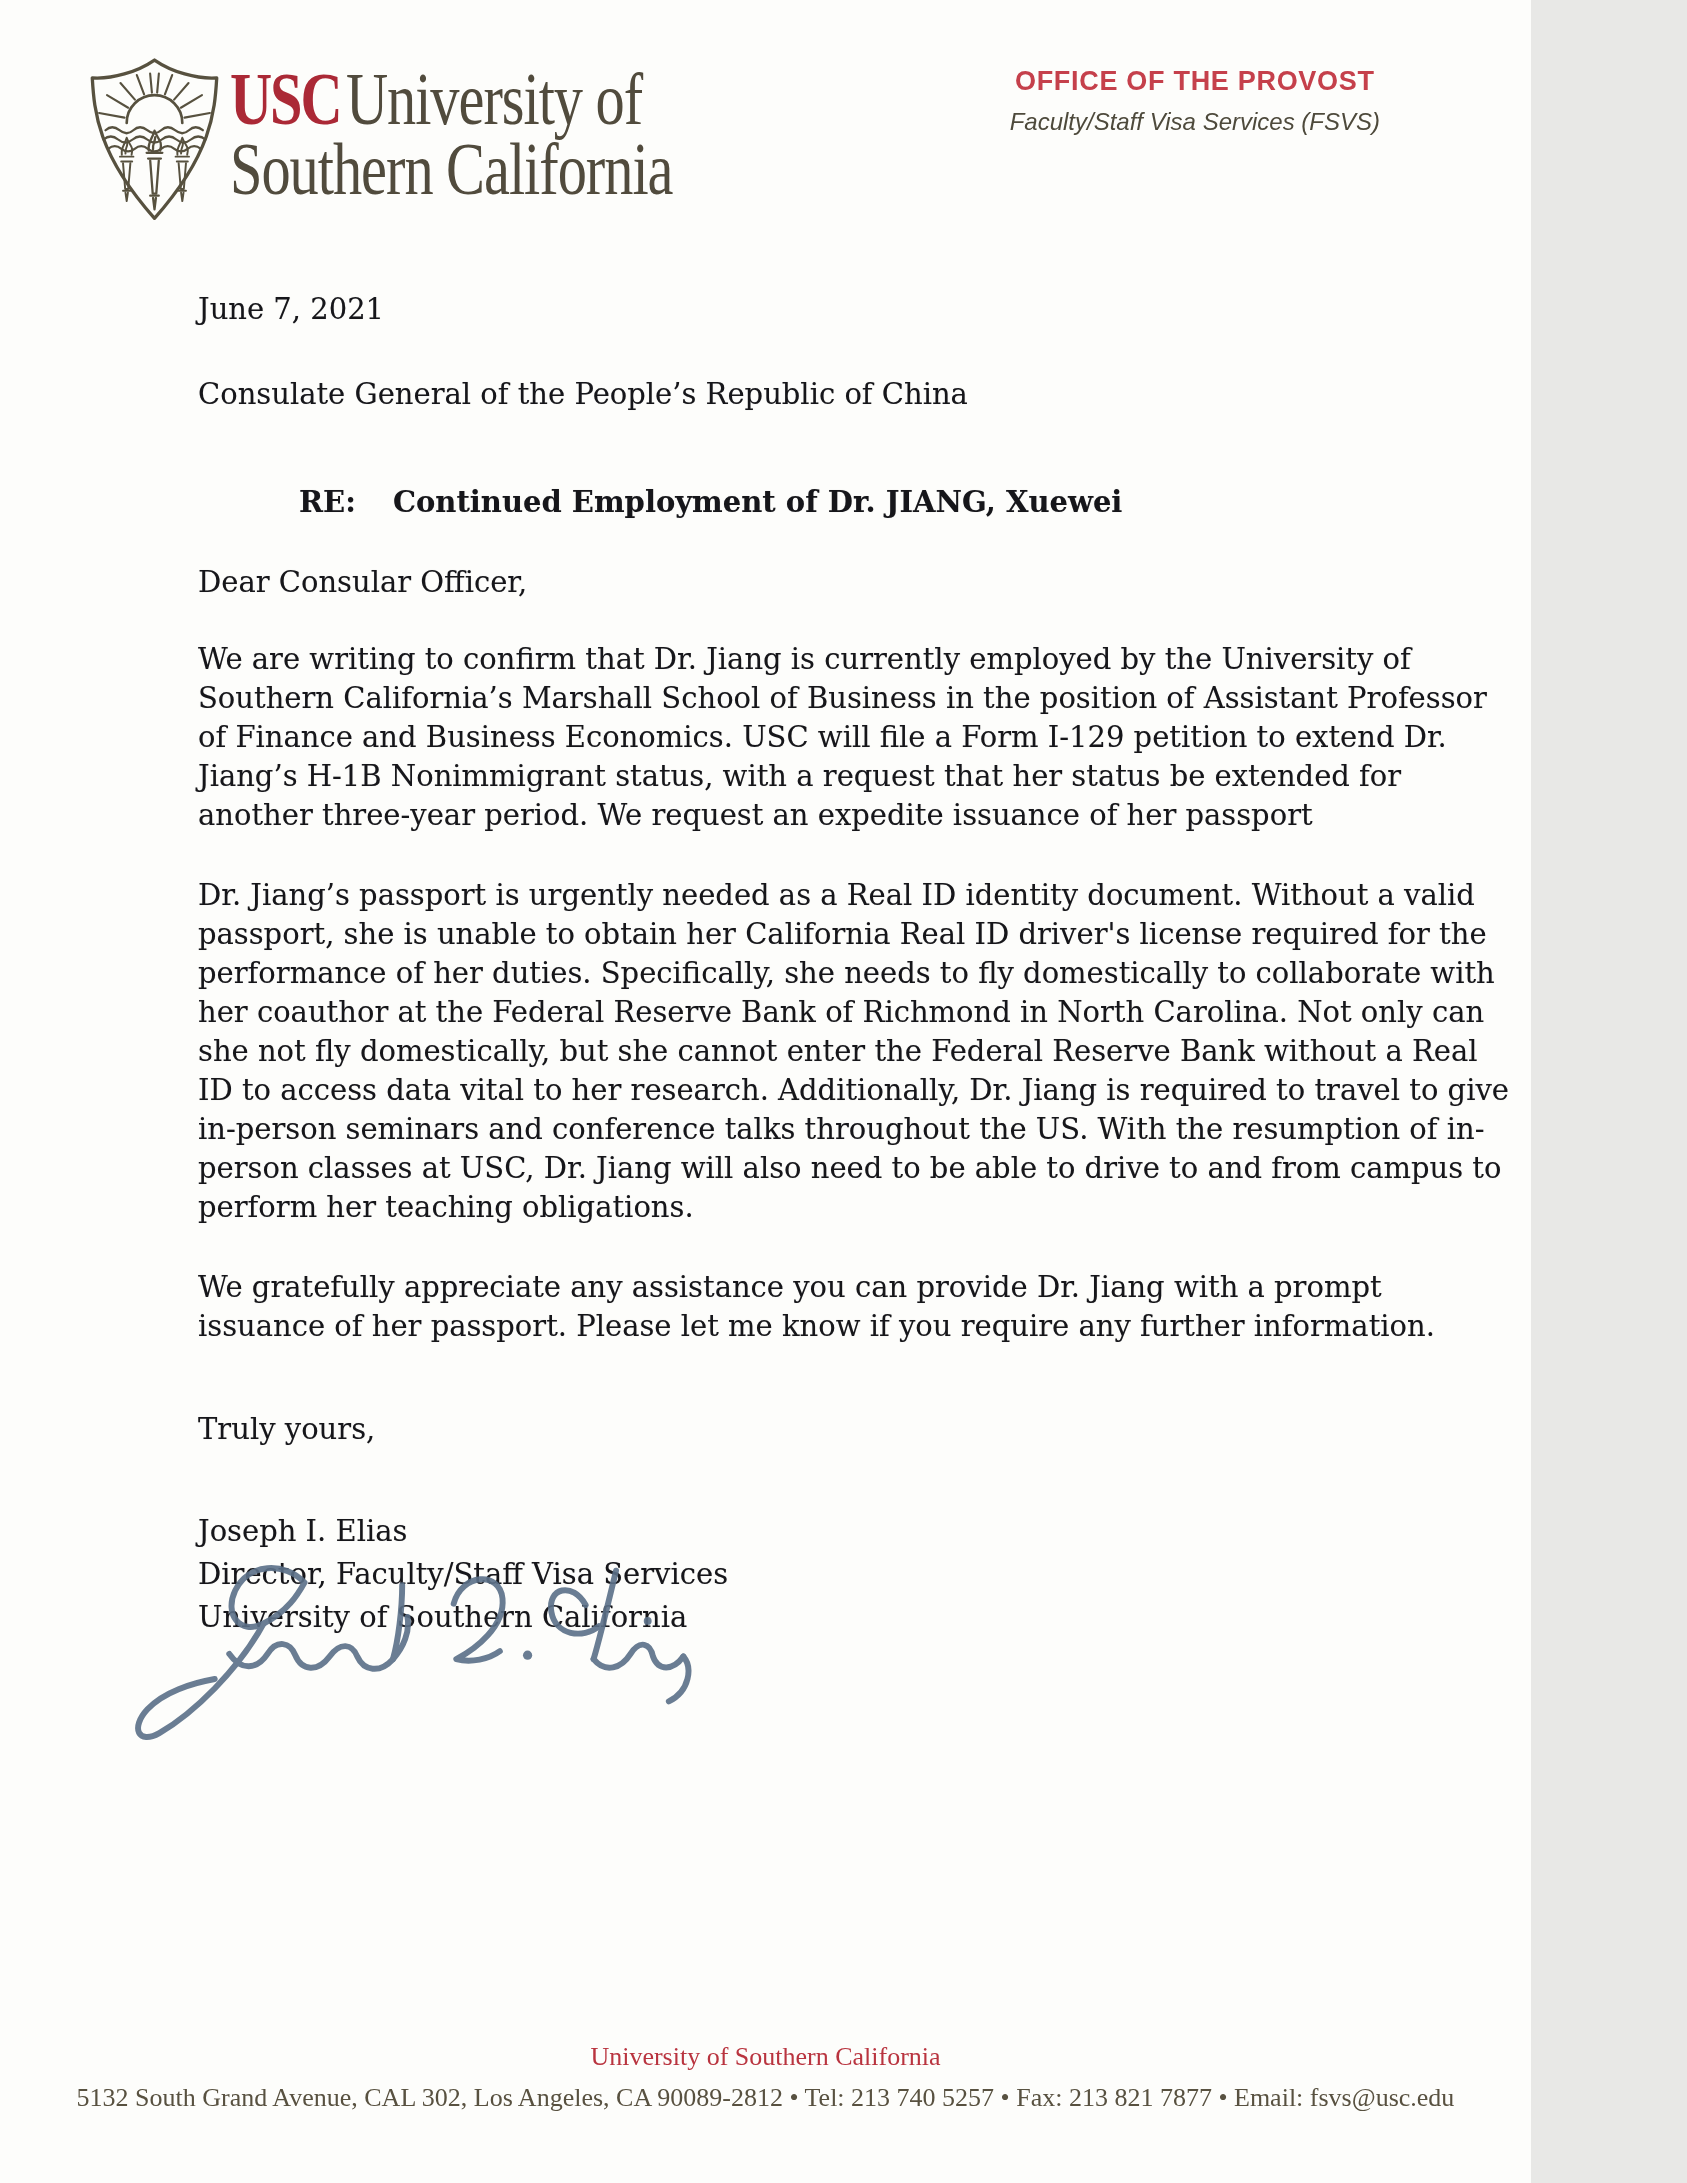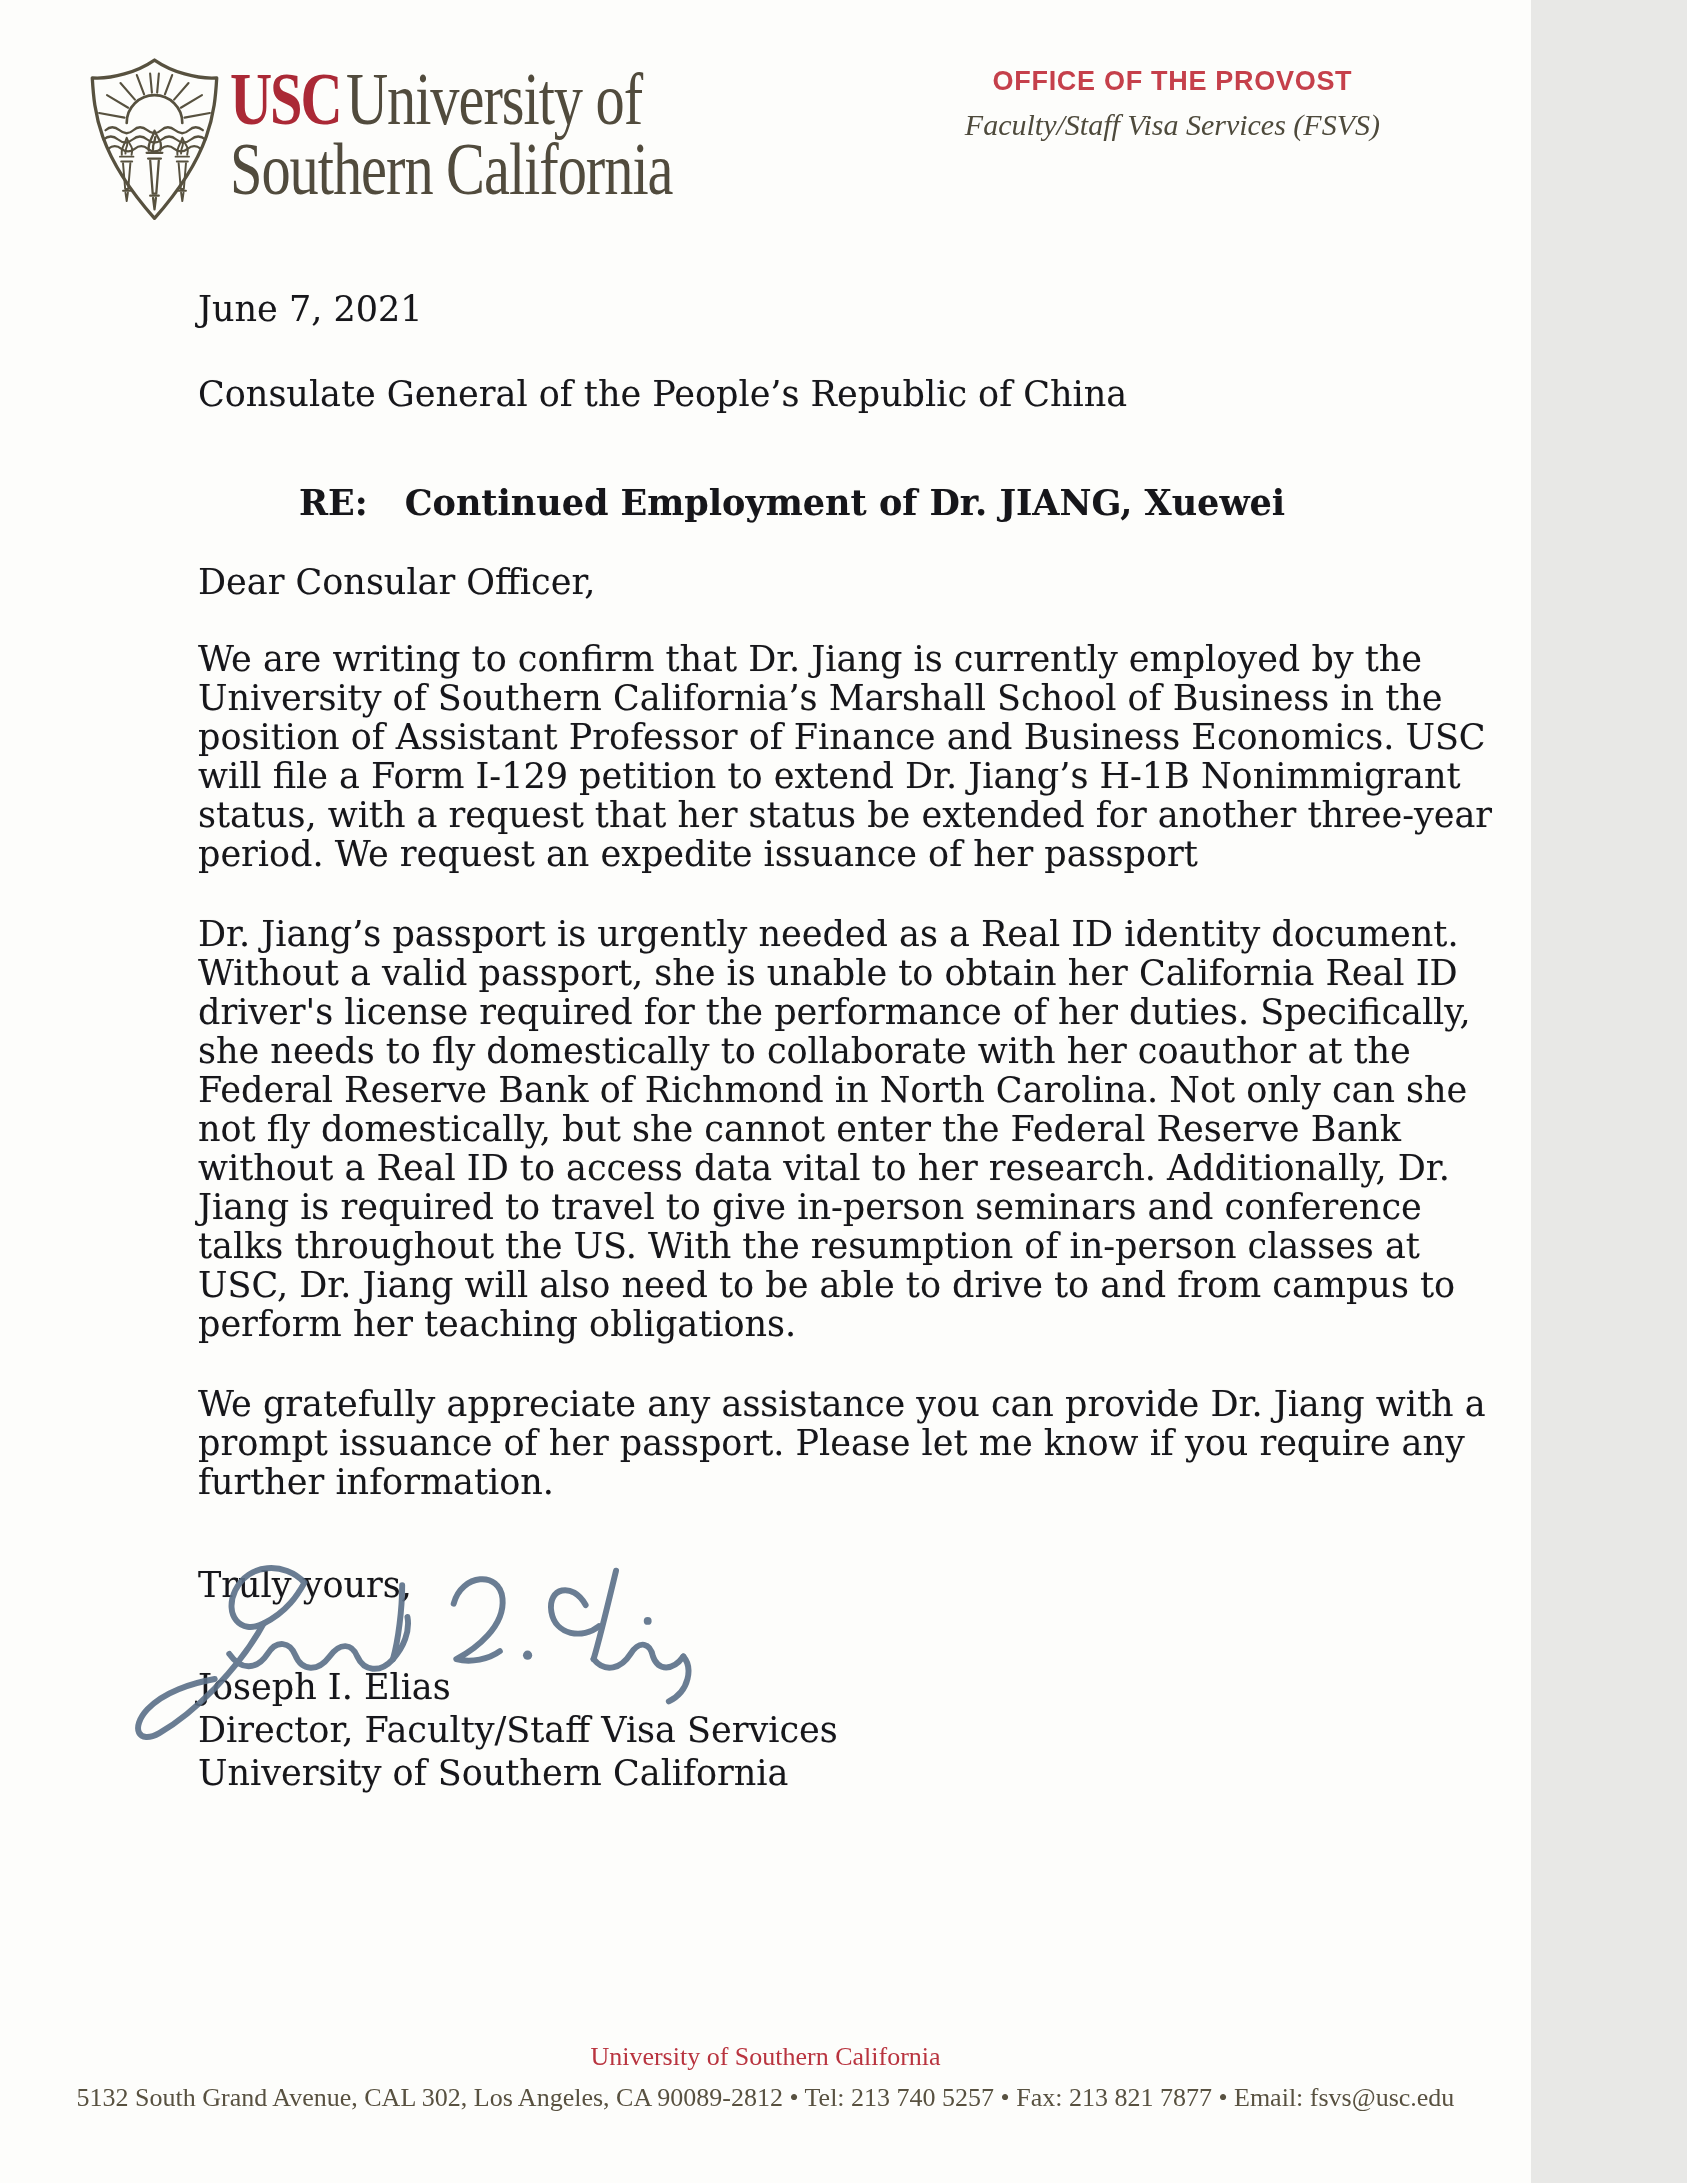--- a/index.html
+++ b/index.html
@@ -41,28 +41,28 @@
     position:absolute;right:151px;top:66px;text-align:right;
   }
   .office-line{
     font-family:"Liberation Sans",sans-serif;
     font-weight:800;font-size:27px;letter-spacing:0.7px;
     color:var(--provost-red);
     text-align:center;
   }
   .dept-line{
     margin-top:10.6px;
-    font-family:Liberation Serif, serif;
-    font-style:italic;font-size:30px;
+    font-family:Liberation Sans, sans-serif;
+    font-style:italic;font-size:24px;
     color:#4e4a3c;
   }
   
   .letter-body{
     position:absolute;left:198px;top:290px;width:1313px;
-    font-size:35px;line-height:39px;
+    font-size:29px;line-height:39px;
     text-shadow:0 0 0.7px rgba(20,20,25,.28);
   }
   .date-line{margin-bottom:46px;}
   .recipient-line{margin-bottom:69px;}
   .subject-line{margin-left:101px;margin-bottom:41px;font-weight:700;}
   .subject-label{display:inline-block;margin-right:37px;}
   .salutation-line{margin-bottom:38px;}
   .body-paragraph{margin-bottom:41px;text-align:left;}
   .body-paragraph.last{margin-bottom:0;}
   .closing-block{margin-top:64px;}

